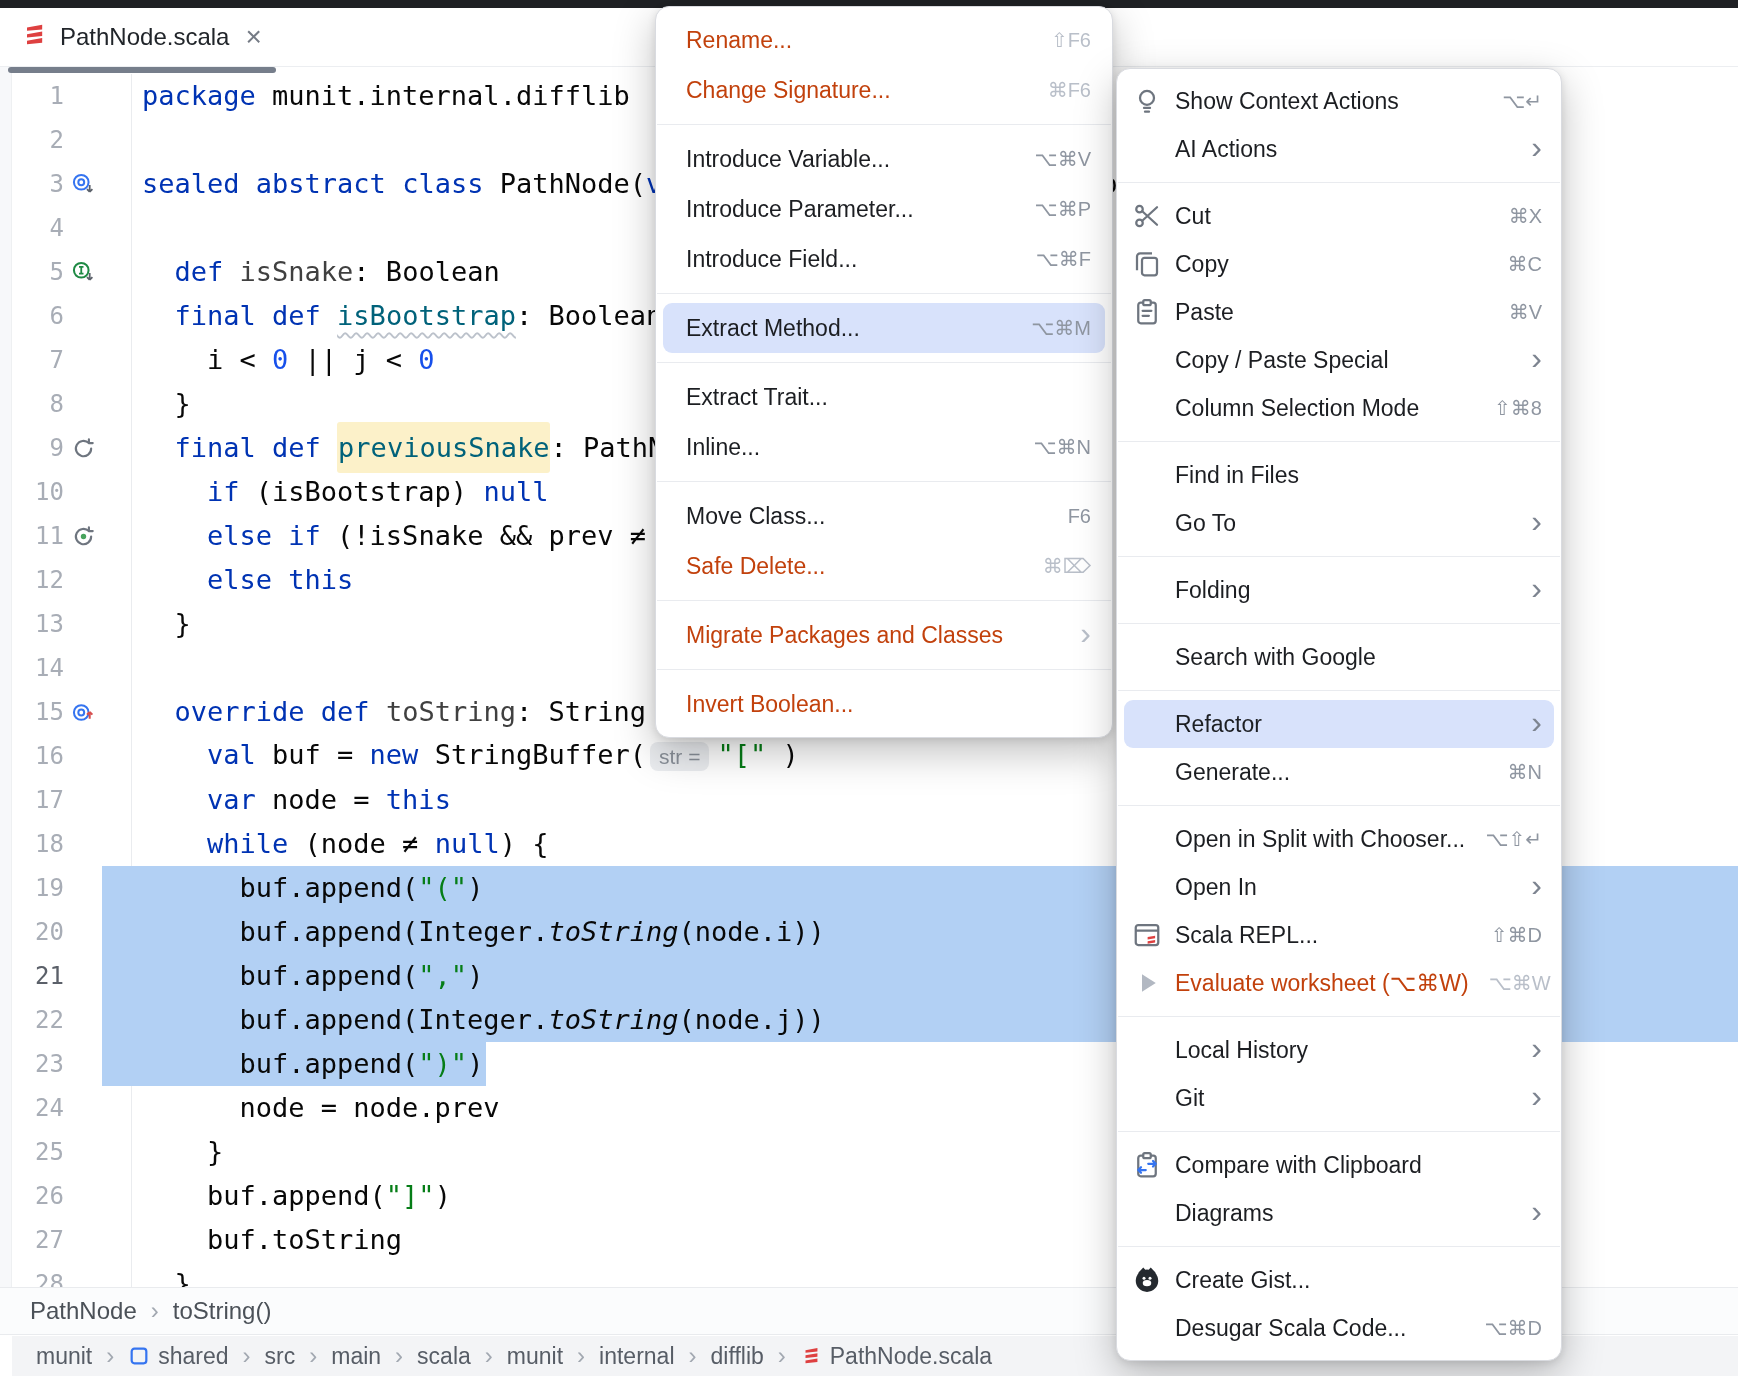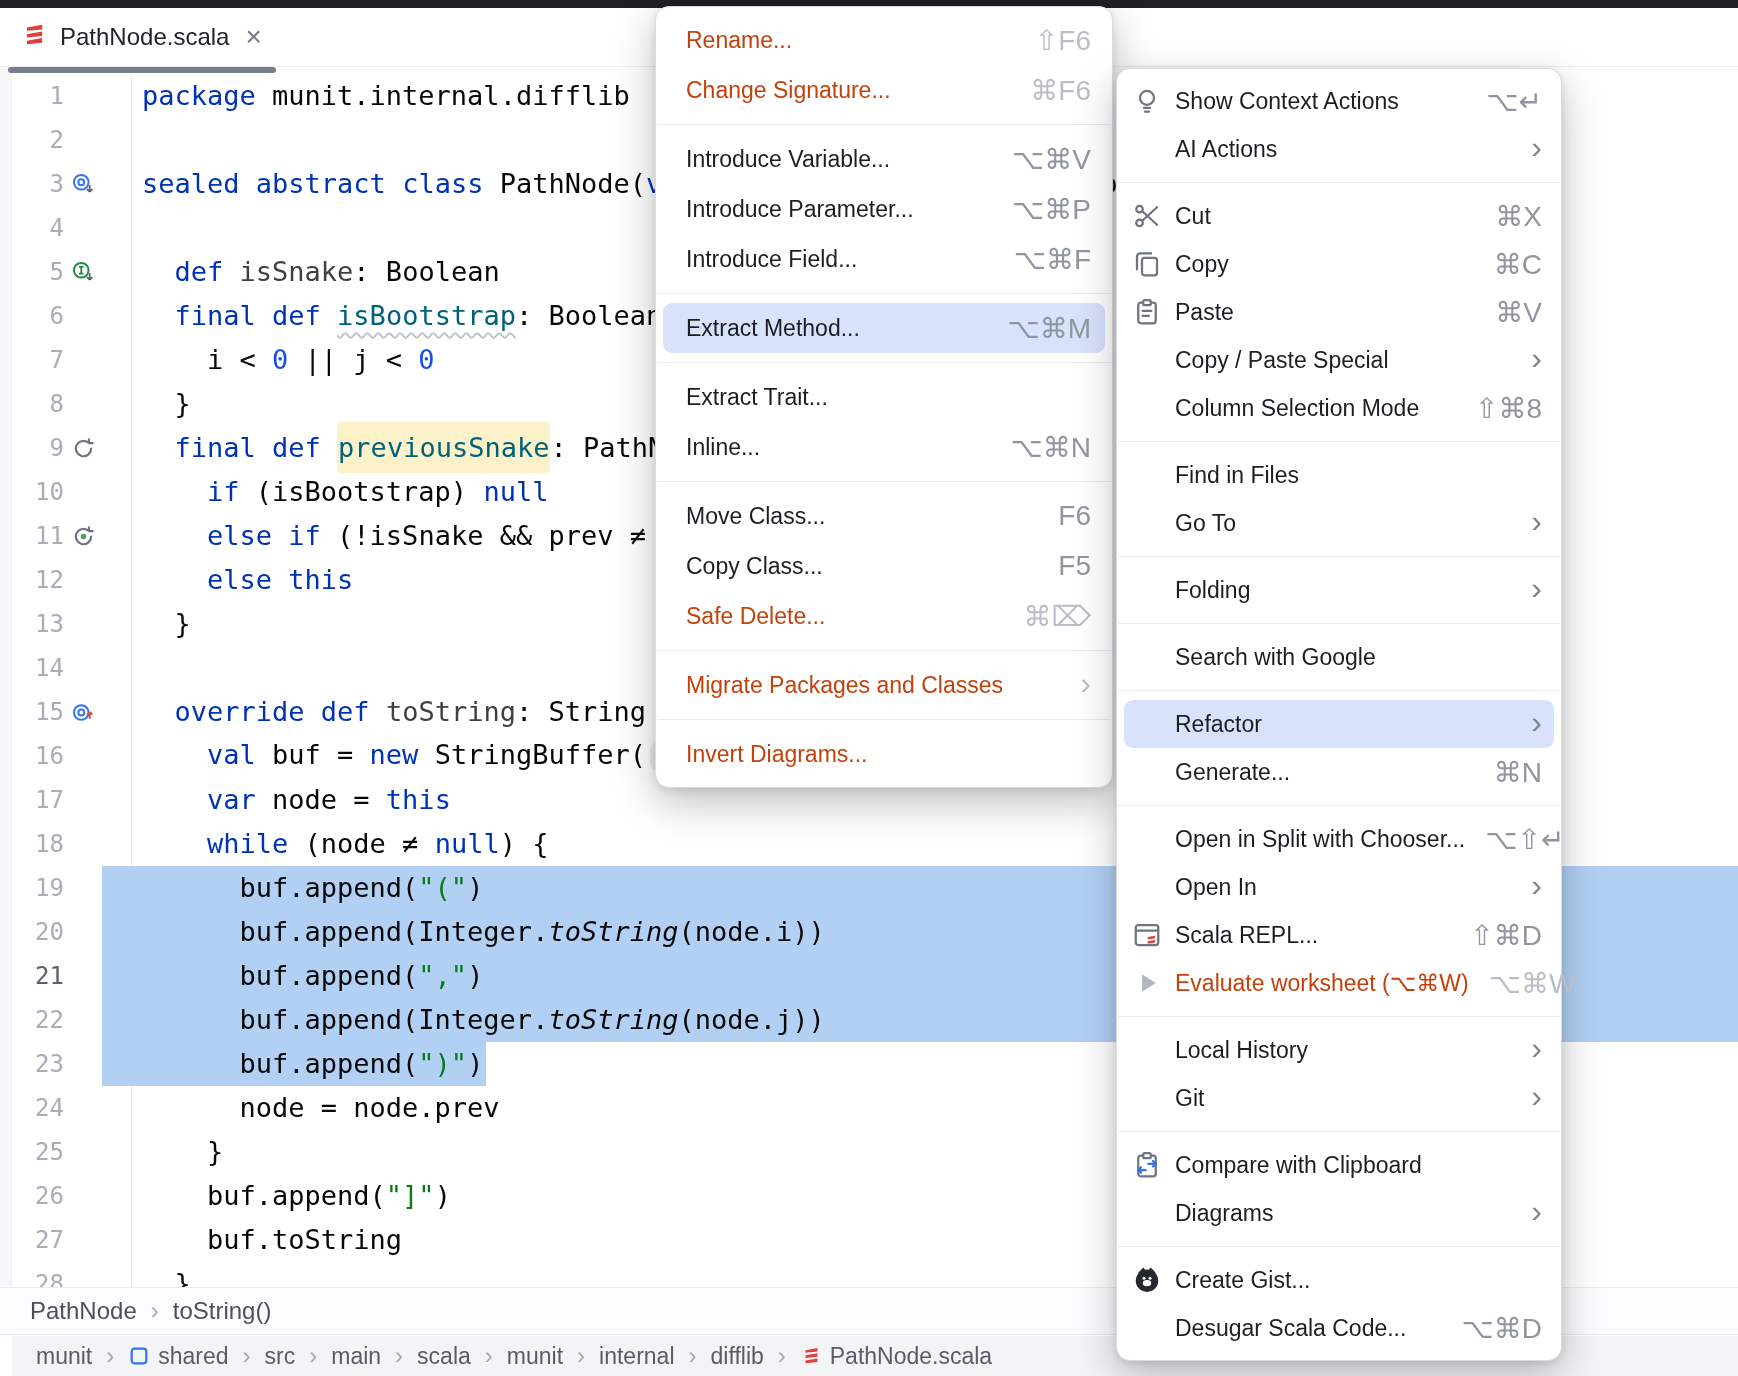--- a/index.html
+++ b/index.html
@@ -57,21 +57,21 @@
   #refactor-menu{left:655px;top:6px;width:458px;z-index:20;}
   #context-menu{left:1116px;top:68px;width:446px;z-index:30;}
   .mi{display:flex;align-items:center;margin:0 7px;border-radius:9px;box-sizing:border-box;}
   #refactor-menu .mi{height:50px;padding:0 14px 0 23px;}
   #context-menu .mi{height:48px;padding:0 12px 0 7px;}
   .mi.hl{background:#d8e2fb;align-items:center;}
   .mi-icon{width:32px;height:32px;flex:0 0 auto;margin-right:12px;display:flex;align-items:center;justify-content:center;}
   .mi-label{font-size:23px;color:#1c1e22;white-space:nowrap;}
   .mi.disabled .mi-label{color:#c2410c;}
   .mi-spacer{flex:1;}
-  .mi-short{font-size:28px;color:#8f96a1;white-space:nowrap;margin-left:20px;}
+  .mi-short{font-size:20px;color:#8f96a1;white-space:nowrap;margin-left:20px;}
   .mi.disabled .mi-short{color:#b9bfc9;}
   .mi-chev{font-size:32px;color:#7d8490;margin-left:14px;line-height:0;position:relative;top:-2px;}
   .mi.disabled .mi-chev{color:#b9bfc9;}
   .msep{height:1px;background:#e9ebef;margin:9px 1px;}
 </style>
 </head>
 <body>
 
 <div class="top-edge"></div>
 <div class="tabbar">
@@ -358,39 +358,34 @@
       <span class="mi-label">Inline...</span>
       <span class="mi-spacer"></span>
       <span class="mi-short">⌥⌘N</span>
     </div>
     <div class="msep"></div>
     <div class="mi">
       <span class="mi-label">Move Class...</span>
       <span class="mi-spacer"></span>
       <span class="mi-short">F6</span>
     </div>
-    <div class="mi">
-      <span class="mi-label">Copy Class...</span>
-      <span class="mi-spacer"></span>
-      <span class="mi-short">F5</span>
-    </div>
     <div class="mi disabled">
       <span class="mi-label">Safe Delete...</span>
       <span class="mi-spacer"></span>
       <span class="mi-short">⌘⌦</span>
     </div>
     <div class="msep"></div>
     <div class="mi disabled">
       <span class="mi-label">Migrate Packages and Classes</span>
       <span class="mi-spacer"></span>
       <span class="mi-chev">›</span>
     </div>
     <div class="msep"></div>
     <div class="mi disabled">
-      <span class="mi-label">Invert Diagrams...</span>
+      <span class="mi-label">Invert Boolean...</span>
       <span class="mi-spacer"></span>
     </div>
   </div>
 <div class="menu" id="context-menu">
     <div class="mi">
       <span class="mi-icon">
         <svg width="30" height="30" viewBox="0 0 24 24" fill="none">
           <circle cx="12" cy="9.5" r="5.6" stroke="#6e757f" stroke-width="1.8"></circle>
           <path d="M9.6 17.5h4.8M10.4 20.5h3.2" stroke="#6e757f" stroke-width="1.8" stroke-linecap="round"></path>
         </svg>

